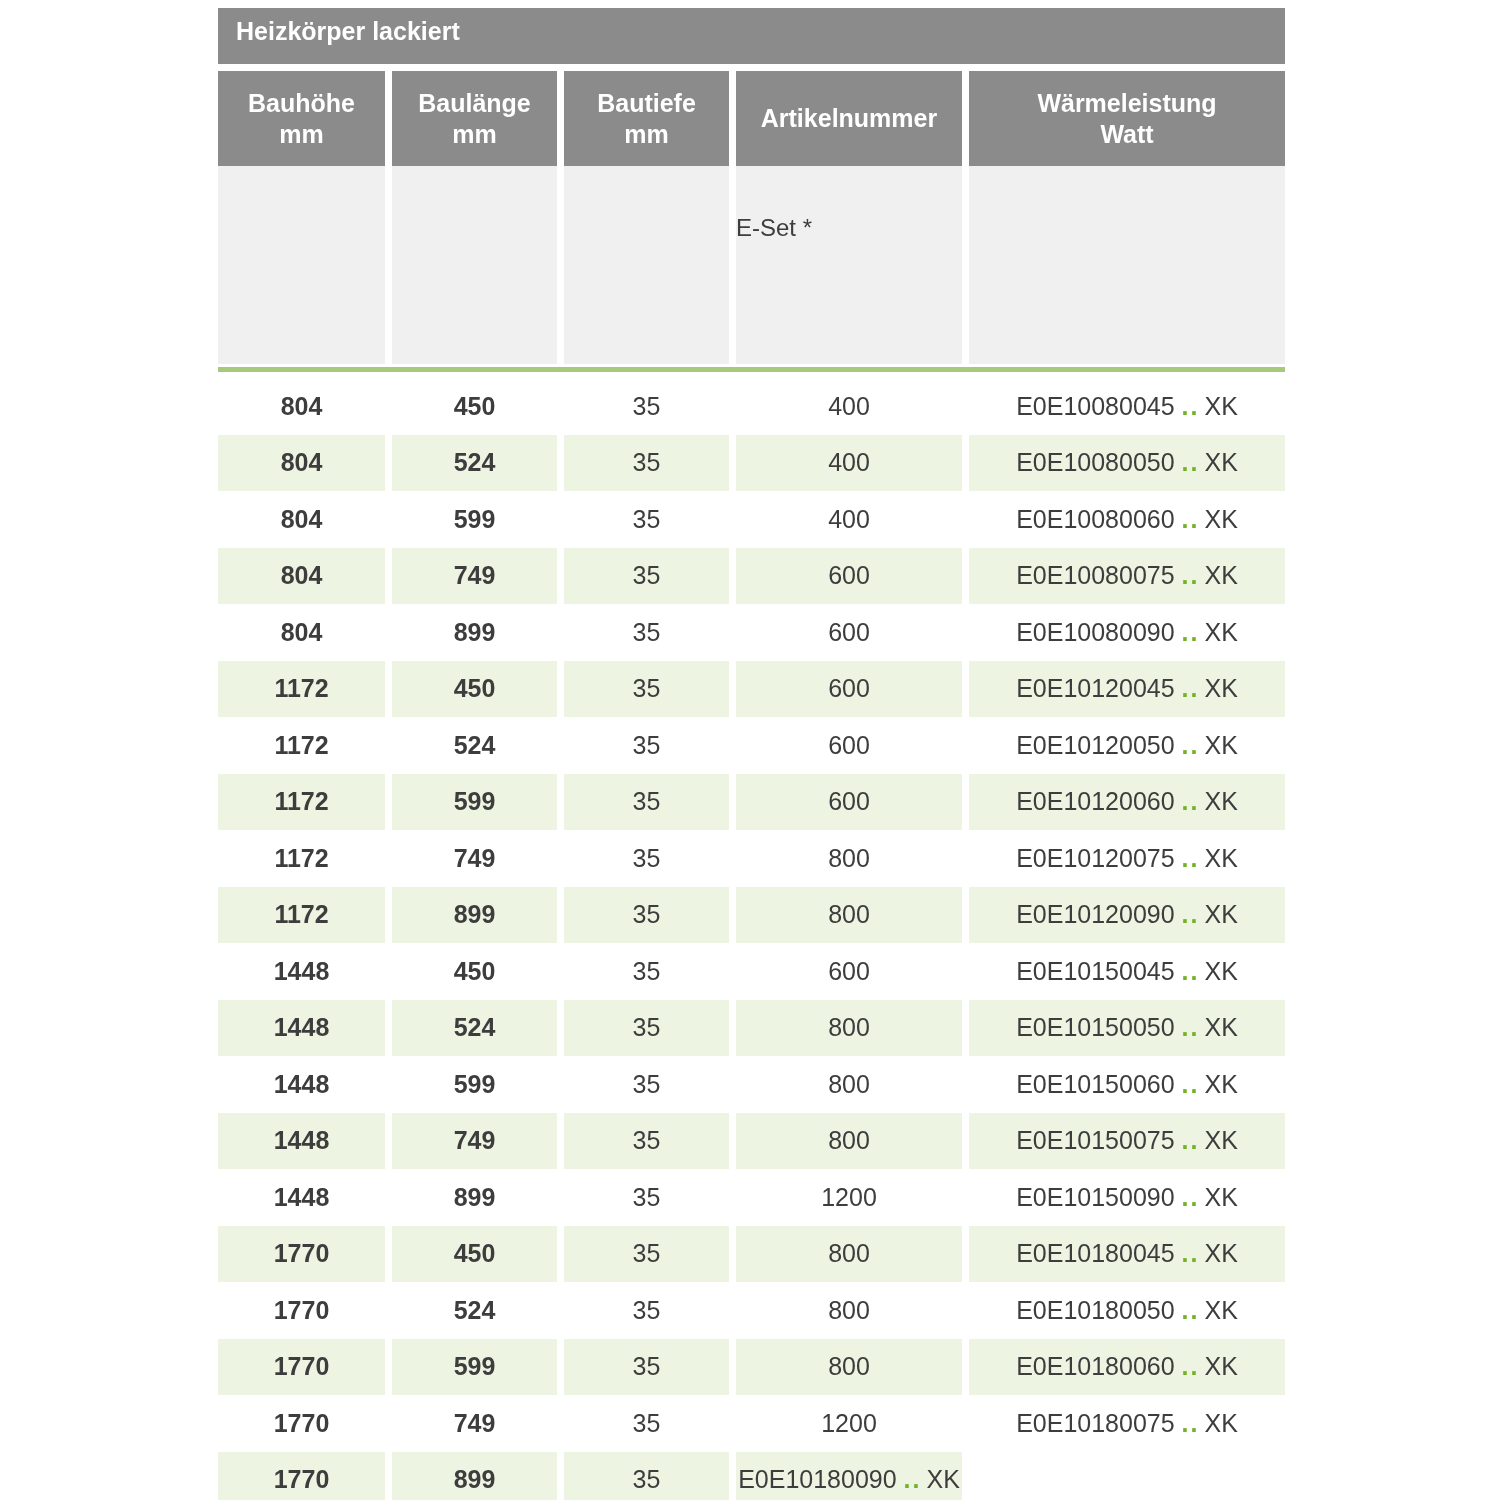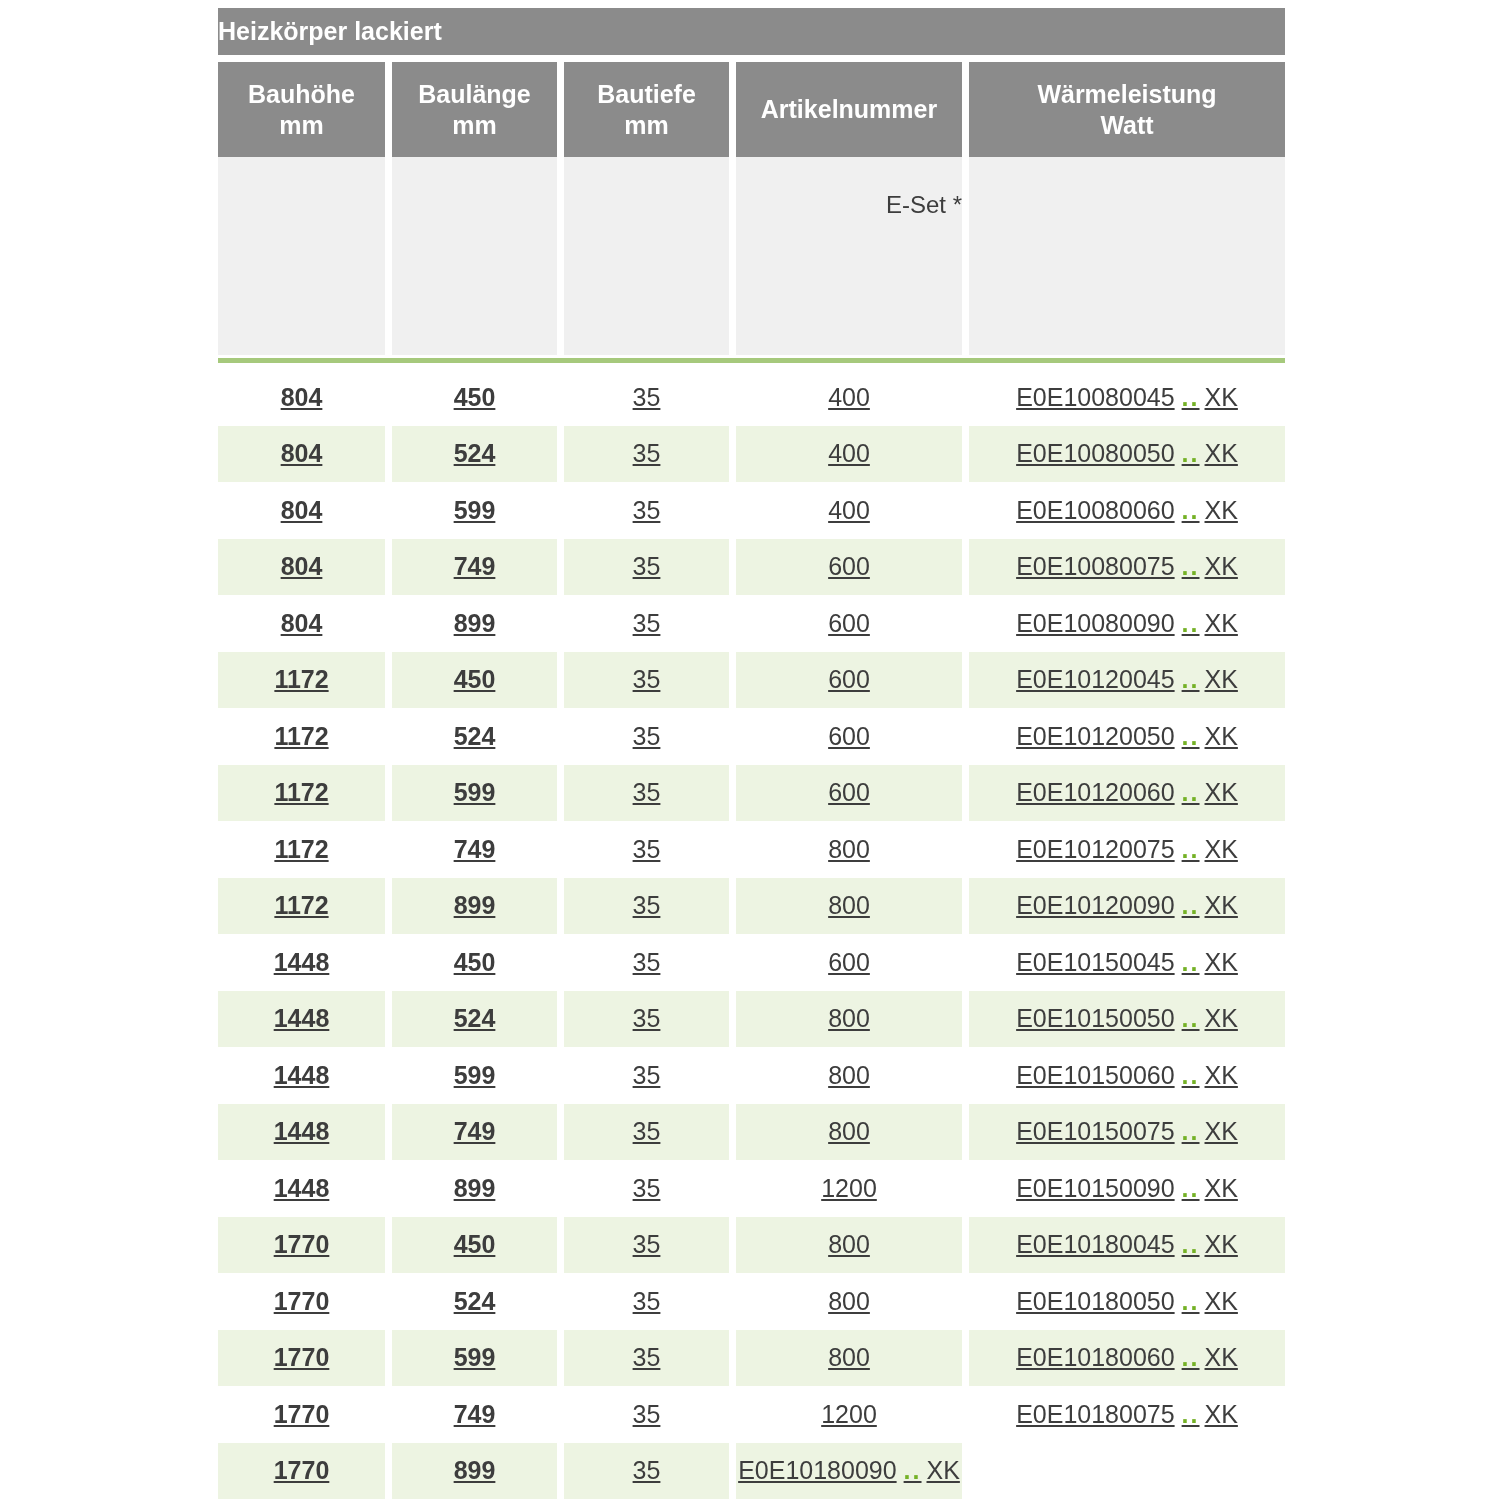--- a/index.html
+++ b/index.html
@@ -20,26 +20,27 @@
     color:var(--text);
     overflow:hidden;
     position:relative;
   }
   .table-wrap{
     position:absolute;
     left:218px; top:8px;
     width:1067px;
   }
   .title-band{
-    height:47px;
+    height:56px;
     line-height:47px;
     background:var(--header-bg);
     color:var(--header-text);
     font-weight:bold;
     font-size:25px;
+    padding-left:18px;
     margin-bottom:7px;
   }
   .grid-row{
     display:grid;
     grid-template-columns:167px 165px 165px 226px 316px;
     column-gap:7px;
   }
   .header-row .th{
     background:var(--header-bg);
     color:var(--header-text);
@@ -50,36 +51,35 @@
     justify-content:center;
     font-weight:bold;
     font-size:25px;
     line-height:31px;
     text-align:center;
   }
   .sub-row .sub-cell{
     background:var(--sub-bg);
     height:198px;
     display:flex;
-    justify-content:flex-end;
+    justify-content:flex-start;
     align-items:flex-start;
-    padding-top:34px;
+    padding-top:48px;
     font-size:24px;
     color:var(--text);
   }
   .green-rule{
     height:5px;
     background:var(--rule-green);
     margin-top:3px;
     margin-bottom:6px;
   }
   .row{
     height:56.5px;
     align-items:center;
-    text-decoration:underline;
   }
   .row.alt .cell{
     background:var(--row-alt);
   }
   .cell{
     height:100%;
     display:flex;
     align-items:center;
     justify-content:center;
     font-size:25px;

